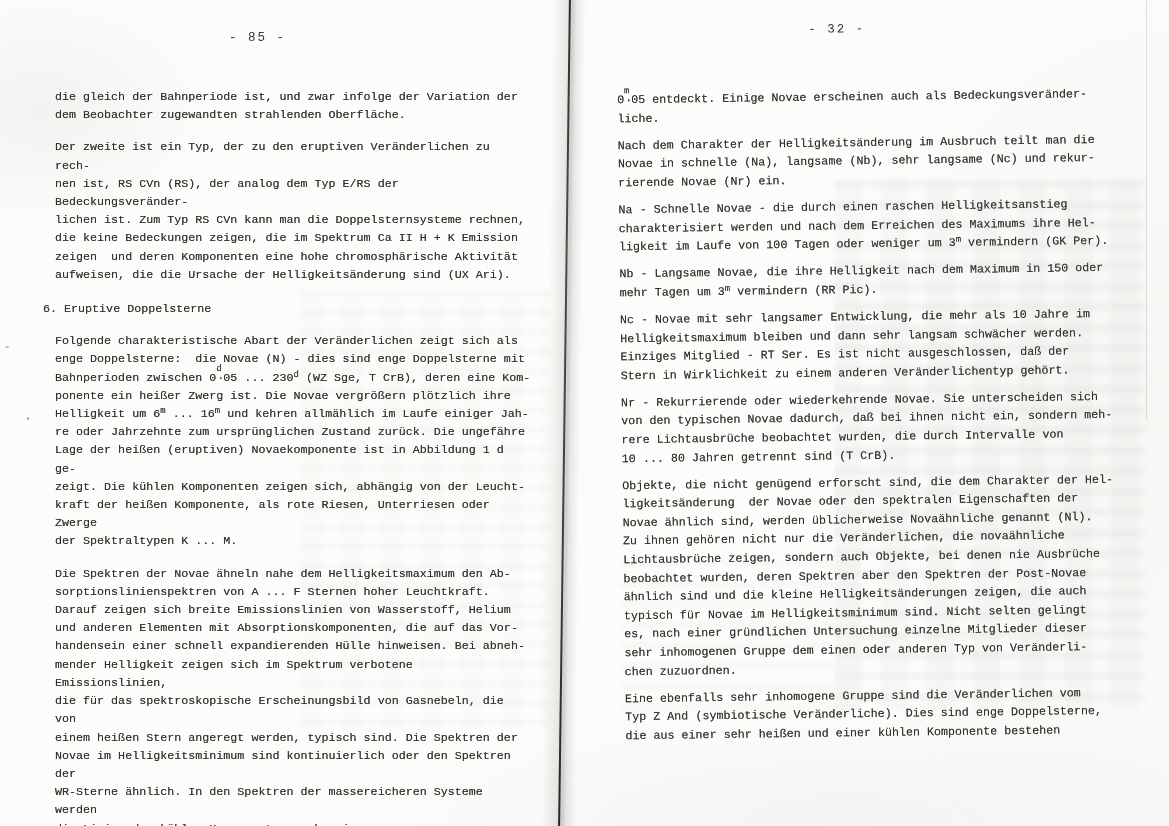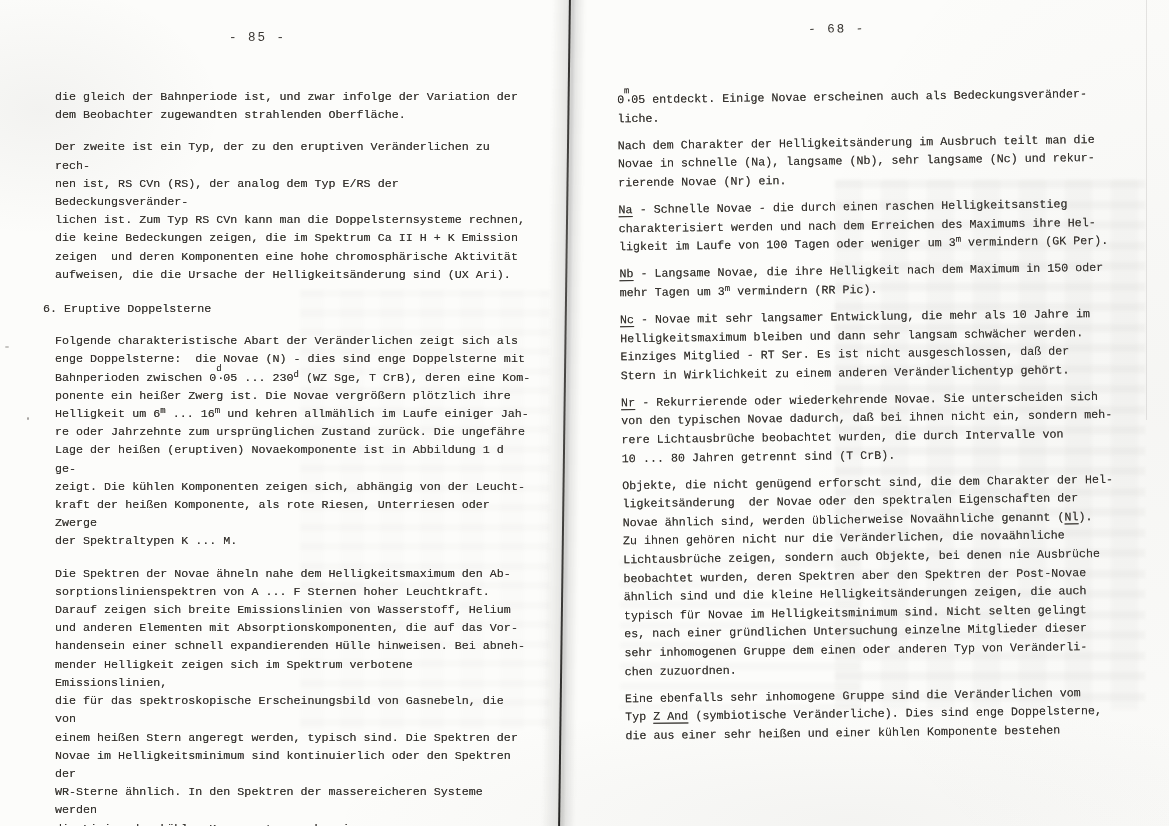--- a/index.html
+++ b/index.html
@@ -44,21 +44,21 @@
   .page-body{
     position:absolute;left:0;font-size:11.7px;white-space:pre-wrap;
     text-shadow:0 0 .5px rgba(52,49,45,.65);
   }
   .body-left{top:88px;line-height:18.2px}
   .body-right{top:88px;line-height:18.6px}
   .body-left p{margin:0 12px 14px}
   .body-right p{margin:0 0 8.5px}
   p.heading{margin:16px 0 14px}
   sup{font-size:9px;line-height:0;vertical-align:4px;letter-spacing:0}
-  .u{text-decoration:underline;text-underline-offset:2.5px}
+  .u{text-underline-offset:2.5px}
   .stk{display:inline-block;position:relative;width:7px;height:12px;vertical-align:-1px}
   .stk i{position:absolute;left:0;top:-5px;font-size:9px;font-style:normal;line-height:1}
   .stk b{position:absolute;left:1px;bottom:-1px;font-weight:normal;line-height:1}
   
   .bleed{position:absolute;pointer-events:none;filter:blur(1.4px)}
   .bleed-right{
     left:835px;top:180px;width:310px;height:530px;opacity:.5;
     background:
       repeating-linear-gradient(180deg, rgba(122,119,114,.10) 0 8px, rgba(0,0,0,0) 8px 20.5px),
       repeating-linear-gradient(90deg, rgba(122,119,114,.07) 0 27px, rgba(0,0,0,0) 27px 46px);
@@ -92,21 +92,21 @@
     <div class="page-num pn-left">- 85 -</div>
     <div class="page-body body-left"><p class="para">die gleich der Bahnperiode ist, und zwar infolge der Variation der<br>dem Beobachter zugewandten strahlenden Oberfläche.</p><p class="para">Der zweite ist ein Typ, der zu den eruptiven Veränderlichen zu rech-<br>nen ist, RS CVn (RS), der analog dem Typ E/RS der Bedeckungsveränder-<br>lichen ist. Zum Typ RS CVn kann man die Doppelsternsysteme rechnen,<br>die keine Bedeckungen zeigen, die im Spektrum Ca II H + K Emission<br>zeigen  und deren Komponenten eine hohe chromosphärische Aktivität<br>aufweisen, die die Ursache der Helligkeitsänderung sind (UX Ari).</p><p class="heading">6. Eruptive Doppelsterne</p><p class="para">Folgende charakteristische Abart der Veränderlichen zeigt sich als<br>enge Doppelsterne:  die Novae (N) - dies sind enge Doppelsterne mit<br>Bahnperioden zwischen 0<span class="stk"><i>d</i><b>.</b></span>05 ... 230<sup>d</sup> (WZ Sge, T CrB), deren eine Kom-<br>ponente ein heißer Zwerg ist. Die Novae vergrößern plötzlich ihre<br>Helligkeit um 6<sup>m</sup> ... 16<sup>m</sup> und kehren allmählich im Laufe einiger Jah-<br>re oder Jahrzehnte zum ursprünglichen Zustand zurück. Die ungefähre<br>Lage der heißen (eruptiven) Novaekomponente ist in Abbildung 1 d ge-<br>zeigt. Die kühlen Komponenten zeigen sich, abhängig von der Leucht-<br>kraft der heißen Komponente, als rote Riesen, Unterriesen oder Zwerge<br>der Spektraltypen K ... M.</p><p class="para">Die Spektren der Novae ähneln nahe dem Helligkeitsmaximum den Ab-<br>sorptionslinienspektren von A ... F Sternen hoher Leuchtkraft.<br>Darauf zeigen sich breite Emissionslinien von Wasserstoff, Helium<br>und anderen Elementen mit Absorptionskomponenten, die auf das Vor-<br>handensein einer schnell expandierenden Hülle hinweisen. Bei abneh-<br>mender Helligkeit zeigen sich im Spektrum verbotene Emissionslinien,<br>die für das spektroskopische Erscheinungsbild von Gasnebeln, die von<br>einem heißen Stern angeregt werden, typisch sind. Die Spektren der<br>Novae im Helligkeitsminimum sind kontinuierlich oder den Spektren der<br>WR-Sterne ähnlich. In den Spektren der massereicheren Systeme werden<br>die Linien der kühlen Komponenten nachgewiesen.</p><p class="para">Bei einigen Novae werden nach dem Ausbruch Pulsationen der heißen<br>Komponenten mit Perioden der Größenordnung 100<sup>s</sup> und Amplituden nahe</p></div>
   </div>
 
   <div class="bleed bleed-left"></div>
 
   <div class="gutter-shade"></div>
   <div class="gutter-line"></div>
 
   <div class="page page-right">
-    <div class="page-num pn-right">- 68 -</div>
+    <div class="page-num pn-right">- 32 -</div>
     <div class="page-body body-right"><p class="para">0<span class="stk"><i>m</i><b>.</b></span>05 entdeckt. Einige Novae erscheinen auch als Bedeckungsveränder-<br>liche.</p><p class="para">Nach dem Charakter der Helligkeitsänderung im Ausbruch teilt man die<br>Novae in schnelle (Na), langsame (Nb), sehr langsame (Nc) und rekur-<br>rierende Novae (Nr) ein.</p><p class="para"><span class="u">Na</span> - Schnelle Novae - die durch einen raschen Helligkeitsanstieg<br>charakterisiert werden und nach dem Erreichen des Maximums ihre Hel-<br>ligkeit im Laufe von 100 Tagen oder weniger um 3<sup>m</sup> vermindern (GK Per).</p><p class="para"><span class="u">Nb</span> - Langsame Novae, die ihre Helligkeit nach dem Maximum in 150 oder<br>mehr Tagen um 3<sup>m</sup> vermindern (RR Pic).</p><p class="para"><span class="u">Nc</span> - Novae mit sehr langsamer Entwicklung, die mehr als 10 Jahre im<br>Helligkeitsmaximum bleiben und dann sehr langsam schwächer werden.<br>Einziges Mitglied - RT Ser. Es ist nicht ausgeschlossen, daß der<br>Stern in Wirklichkeit zu einem anderen Veränderlichentyp gehört.</p><p class="para"><span class="u">Nr</span> - Rekurrierende oder wiederkehrende Novae. Sie unterscheiden sich<br>von den typischen Novae dadurch, daß bei ihnen nicht ein, sondern meh-<br>rere Lichtausbrüche beobachtet wurden, die durch Intervalle von<br>10 ... 80 Jahren getrennt sind (T CrB).</p><p class="para">Objekte, die nicht genügend erforscht sind, die dem Charakter der Hel-<br>ligkeitsänderung  der Novae oder den spektralen Eigenschaften der<br>Novae ähnlich sind, werden üblicherweise Novaähnliche genannt (<span class="u">Nl</span>).<br>Zu ihnen gehören nicht nur die Veränderlichen, die novaähnliche<br>Lichtausbrüche zeigen, sondern auch Objekte, bei denen nie Ausbrüche<br>beobachtet wurden, deren Spektren aber den Spektren der Post-Novae<br>ähnlich sind und die kleine Helligkeitsänderungen zeigen, die auch<br>typisch für Novae im Helligkeitsminimum sind. Nicht selten gelingt<br>es, nach einer gründlichen Untersuchung einzelne Mitglieder dieser<br>sehr inhomogenen Gruppe dem einen oder anderen Typ von Veränderli-<br>chen zuzuordnen.</p><p class="para">Eine ebenfalls sehr inhomogene Gruppe sind die Veränderlichen vom<br>Typ <span class="u">Z And</span> (symbiotische Veränderliche). Dies sind enge Doppelsterne,<br>die aus einer sehr heißen und einer kühlen Komponente bestehen</p></div>
   </div>
 
   <div class="bleed bleed-right"></div>
   <div class="bleed bleed-right-low"></div>
   <div class="edge-line-right"></div>
 
   <div class="speck speck-a"></div>
   <div class="speck speck-b"></div>
 

